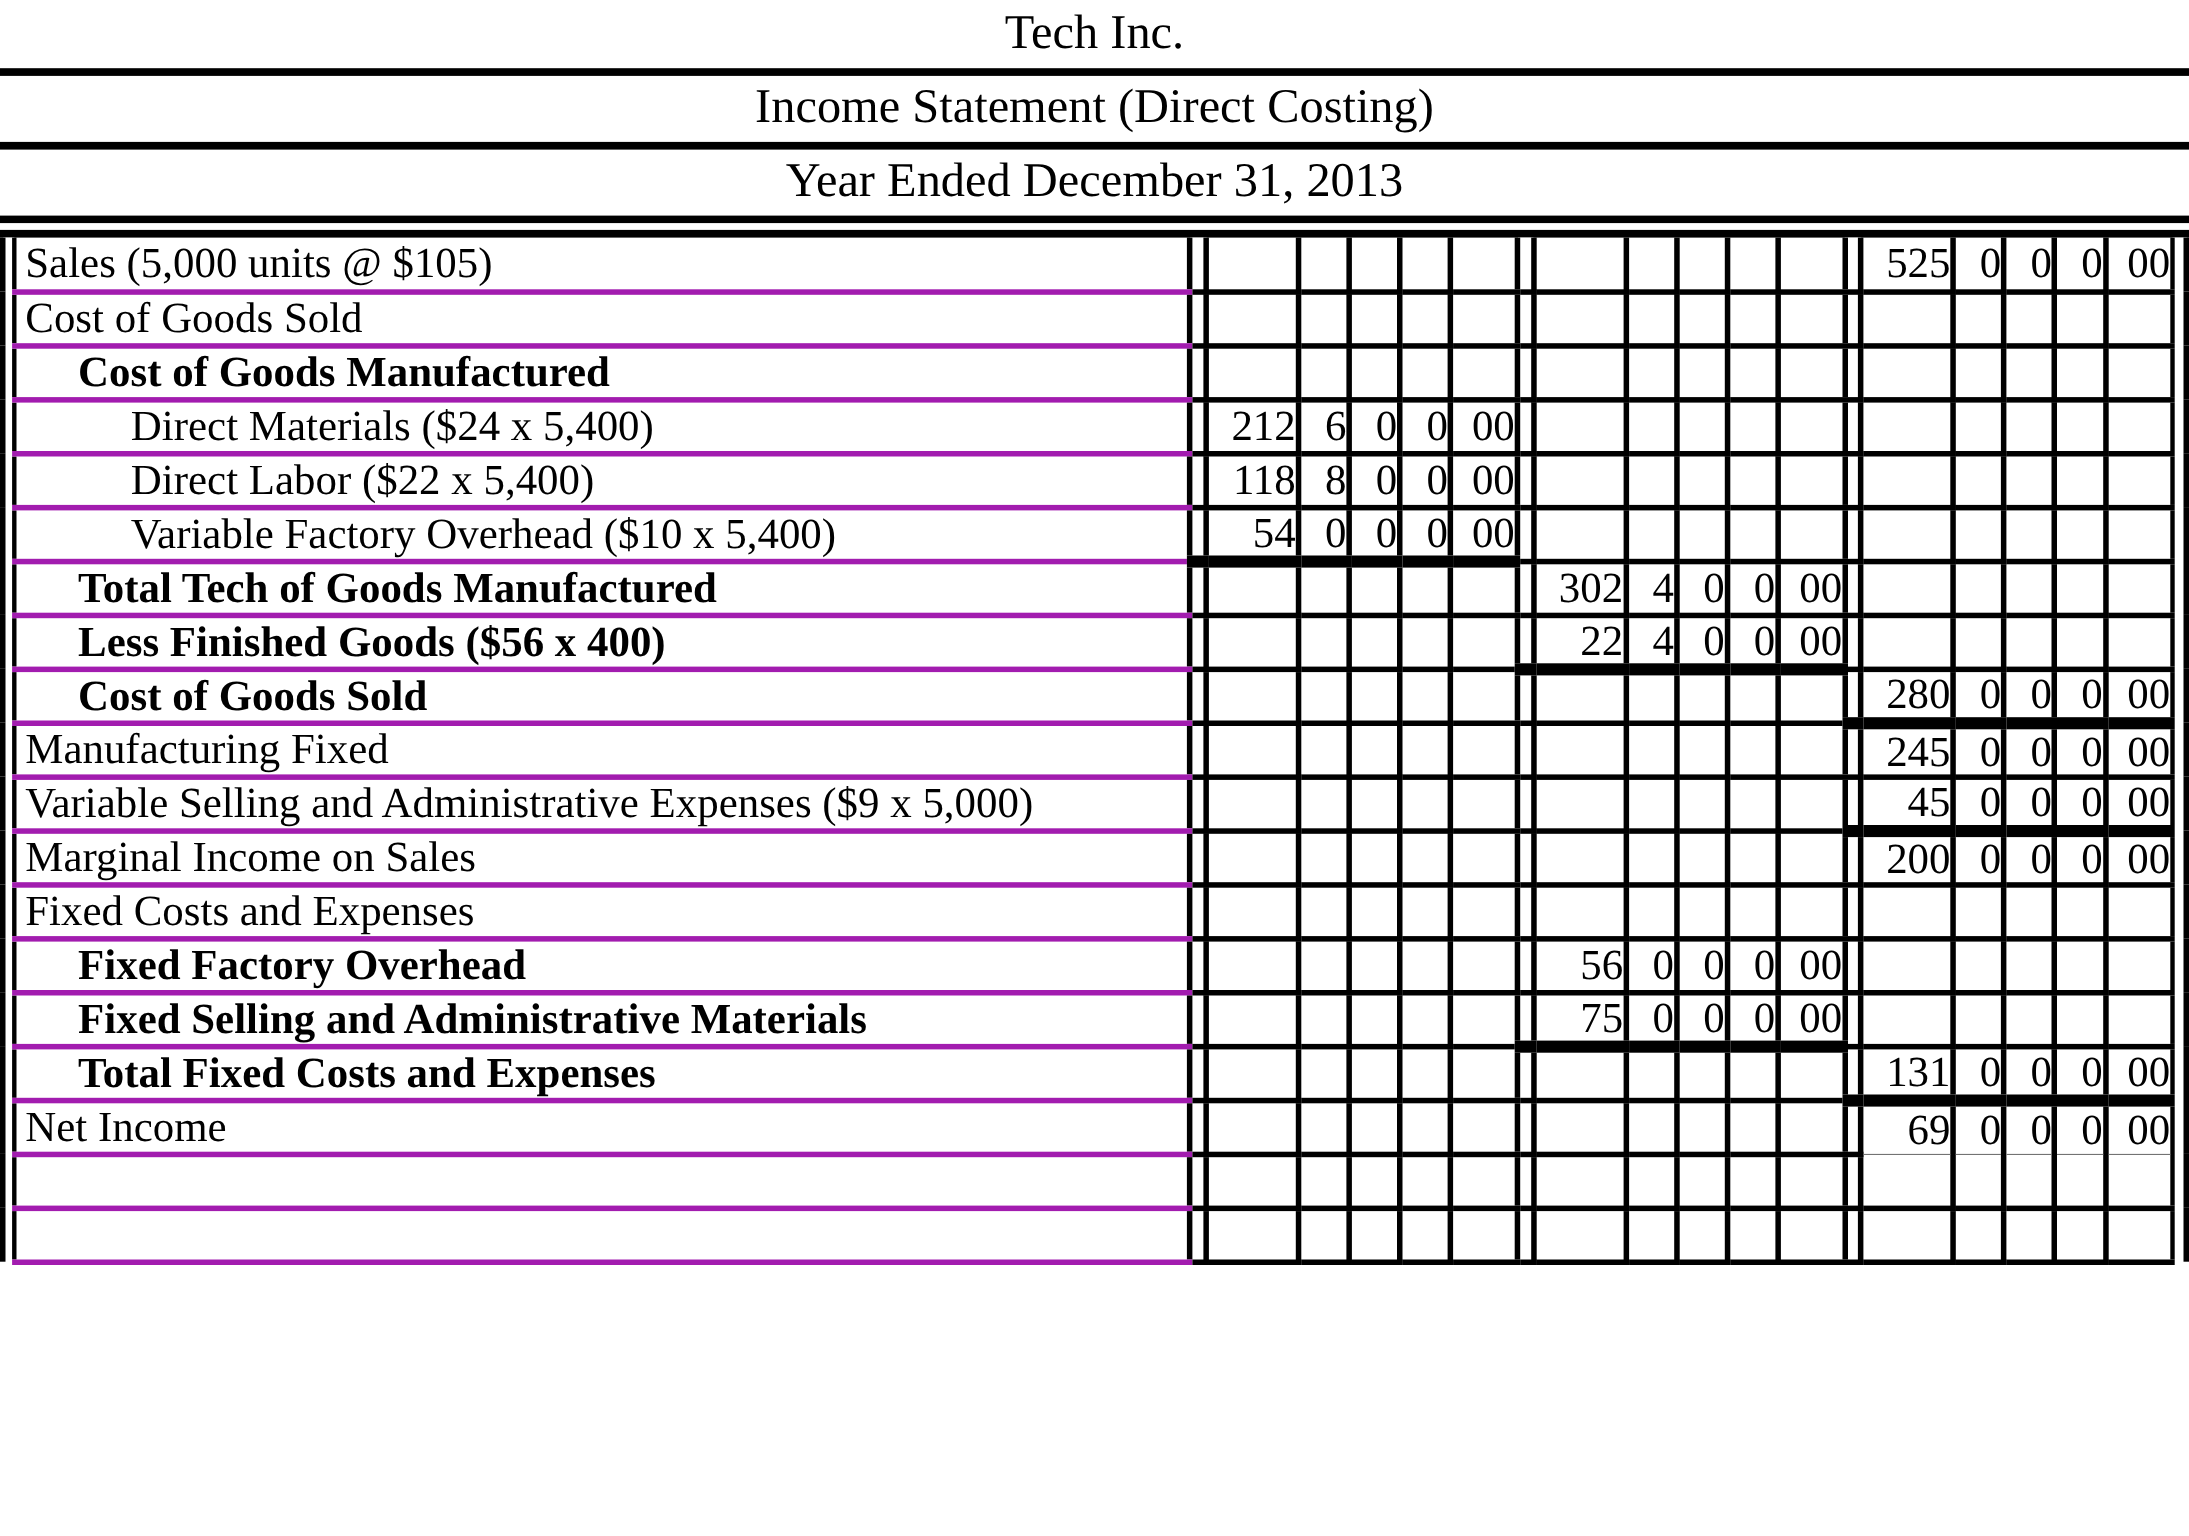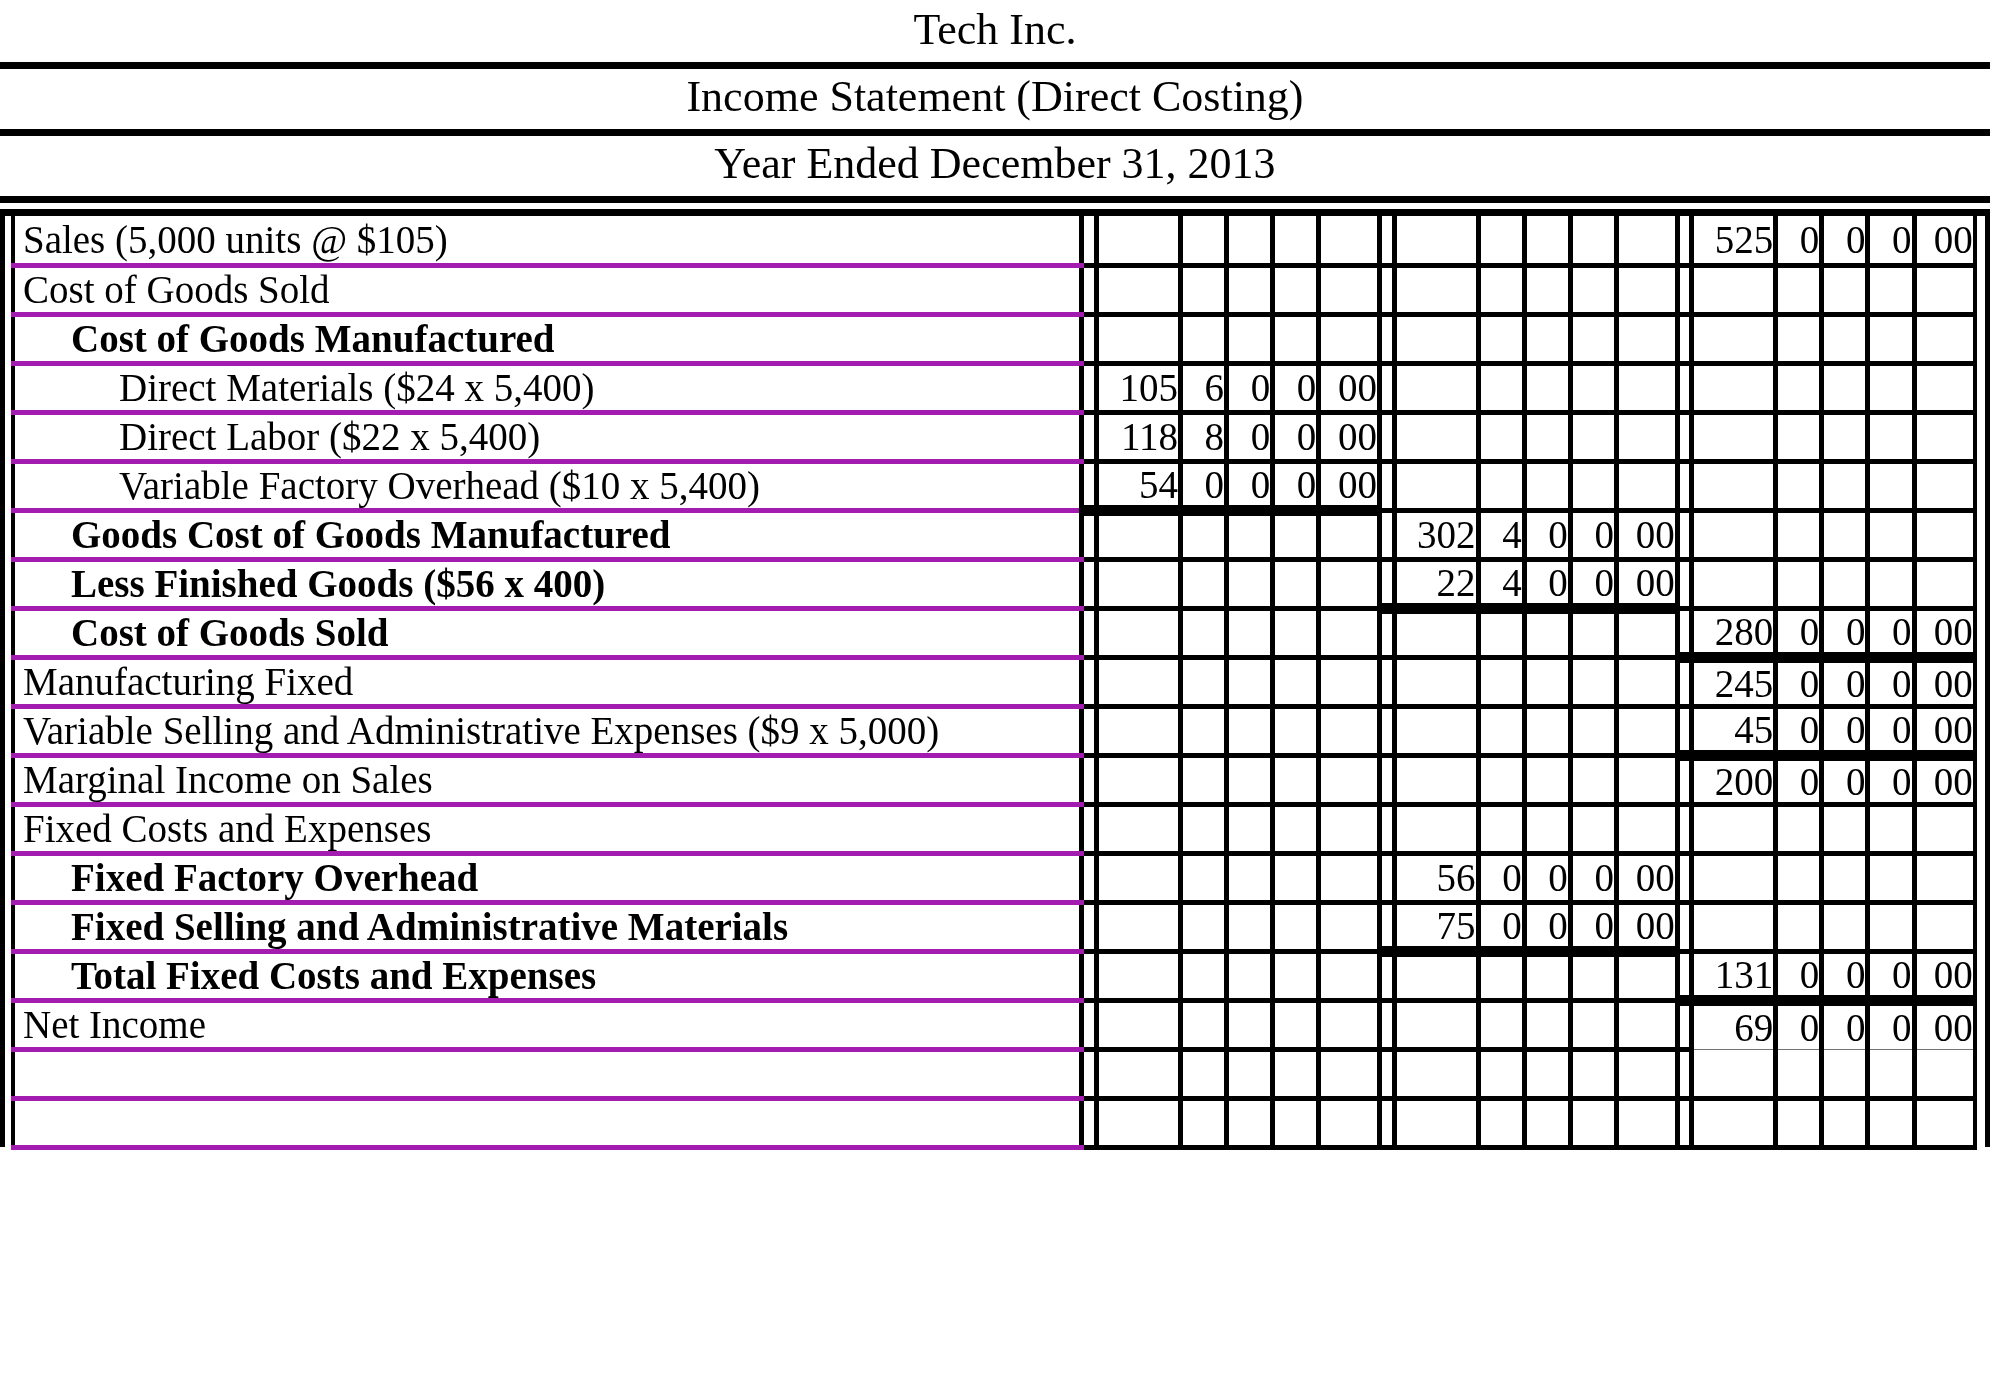--- a/index.html
+++ b/index.html
@@ -168,21 +168,21 @@
           <td class="m d"></td>
           <td class="m d"></td>
           <td class="m d"></td>
           <td class="m c"></td>
           <td class="frame-right"></td>
         </tr>
         <tr>
           <td class="frame-left"></td>
           <td class="label ind2">Direct Materials ($24 x 5,400)</td>
           <td class="gsep"></td>
-          <td class="m big">105</td>
+          <td class="m big">212</td>
           <td class="m d">6</td>
           <td class="m d">0</td>
           <td class="m d">0</td>
           <td class="m c">00</td>
           <td class="gsep"></td>
           <td class="m big"></td>
           <td class="m d"></td>
           <td class="m d"></td>
           <td class="m d"></td>
           <td class="m c"></td>
@@ -235,21 +235,21 @@
           <td class="gsep"></td>
           <td class="m big"></td>
           <td class="m d"></td>
           <td class="m d"></td>
           <td class="m d"></td>
           <td class="m c"></td>
           <td class="frame-right"></td>
         </tr>
         <tr>
           <td class="frame-left"></td>
-          <td class="label ind1">Goods Cost of Goods Manufactured</td>
+          <td class="label ind1">Total Tech of Goods Manufactured</td>
           <td class="gsep"></td>
           <td class="m big"></td>
           <td class="m d"></td>
           <td class="m d"></td>
           <td class="m d"></td>
           <td class="m c"></td>
           <td class="gsep"></td>
           <td class="m big">302</td>
           <td class="m d">4</td>
           <td class="m d">0</td>

